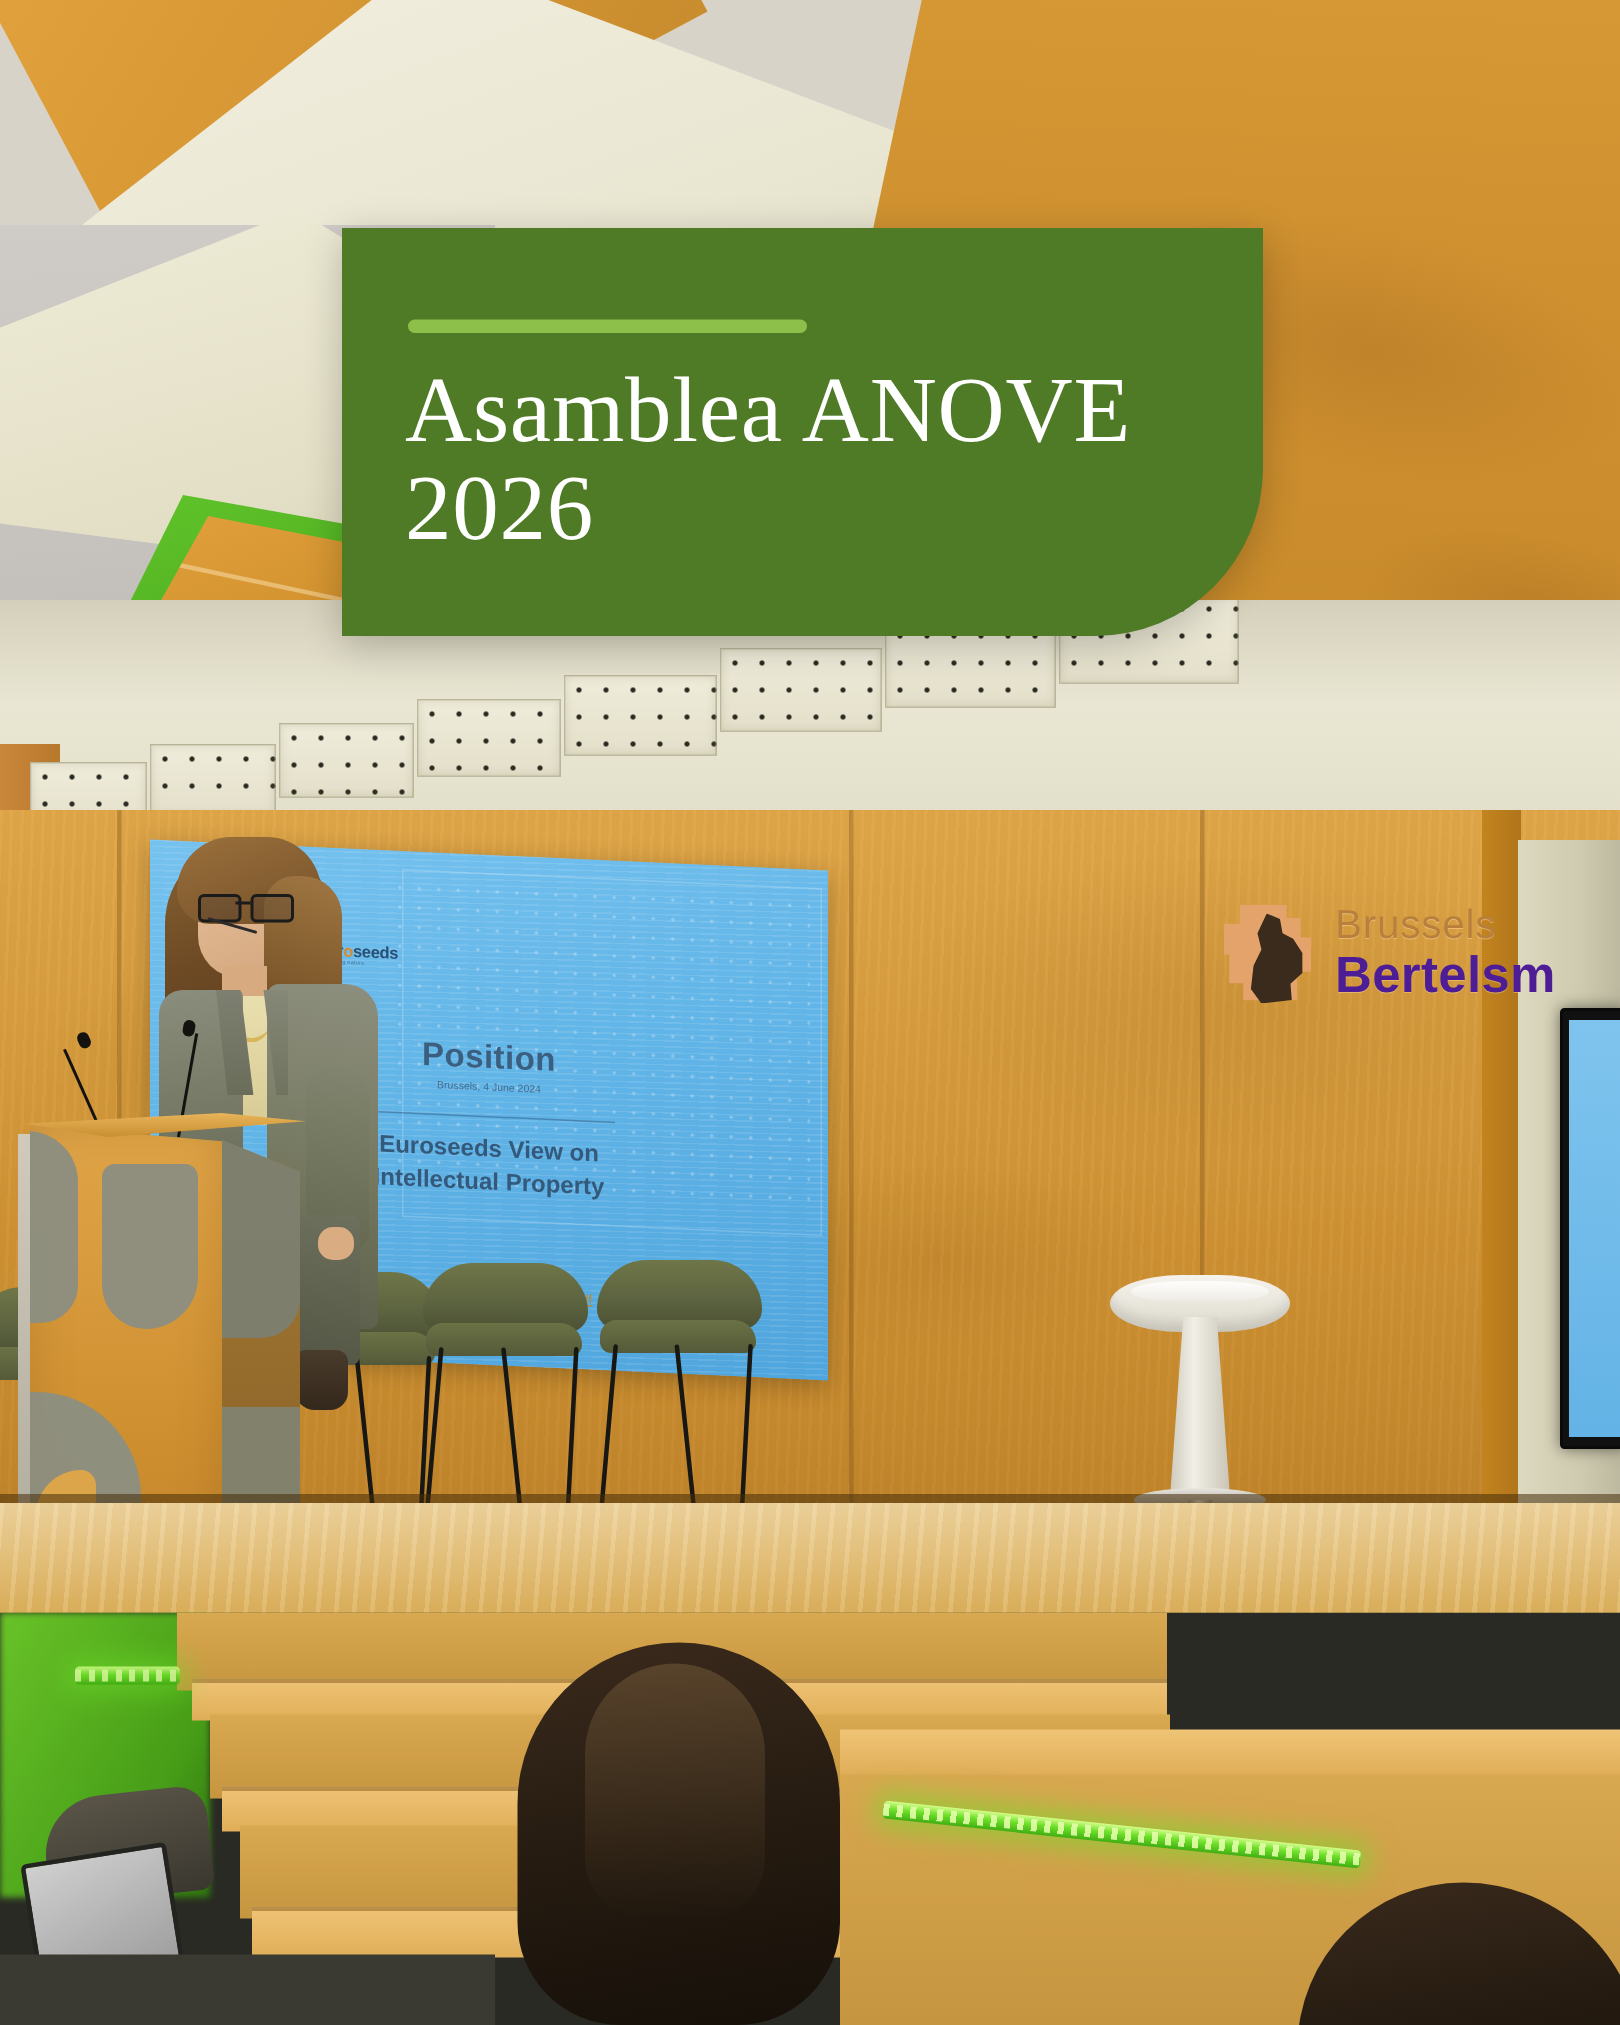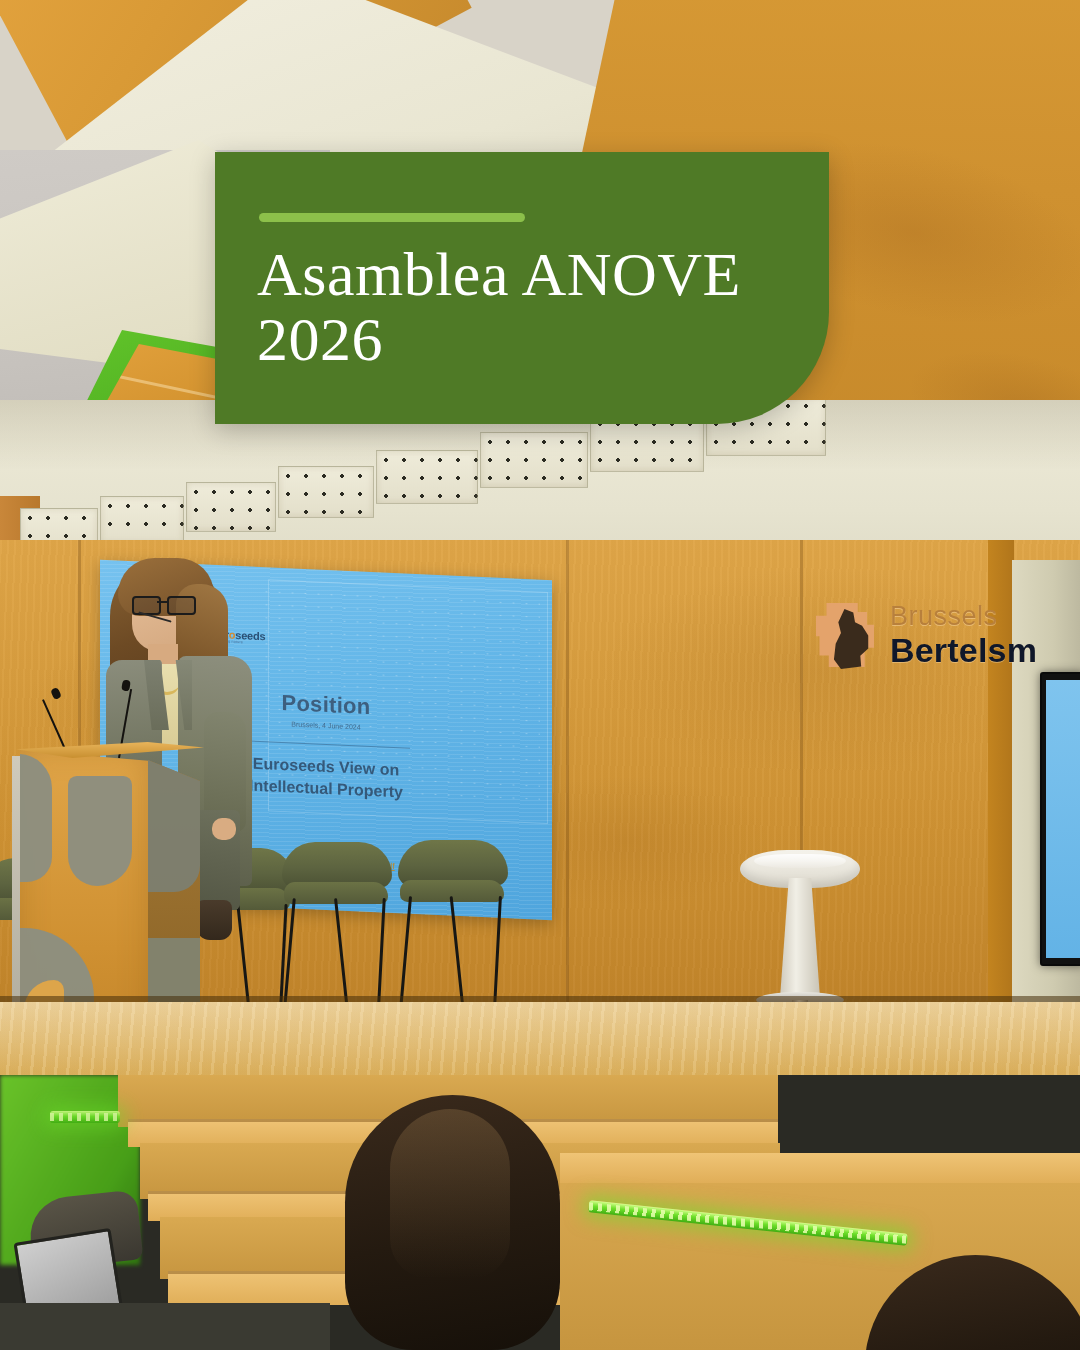--- a/index.html
+++ b/index.html
@@ -188,21 +188,21 @@
     background:#3a2b1c;
     clip-path:polygon(42% 0%,62% 6%,66% 22%,82% 28%,96% 44%,96% 66%,78% 78%,80% 96%,34% 100%,18% 84%,22% 58%,34% 40%,28% 22%);
   }
   .sign-top{
     position:absolute;left:80px;top:6px;
     font-family:"Liberation Sans",sans-serif;font-size:27px;color:#b8803c;letter-spacing:.5px;
     text-shadow:0 1px 0 rgba(255,225,180,.45);
   }
   .sign-bot{
     position:absolute;left:80px;top:36px;
-    font-family:"Liberation Sans",sans-serif;font-weight:700;font-size:34px;color:#0f172a;letter-spacing:.2px;
+    font-family:"Liberation Sans",sans-serif;font-weight:700;font-size:34px;color:#4c1d95;letter-spacing:.2px;
     text-shadow:0 1px 0 rgba(255,225,180,.40);
     white-space:nowrap;
   }
 
   
   .chair{position:absolute;}
   .chair .back{
     position:absolute;left:0;top:0;width:110px;height:46px;
     background:linear-gradient(180deg,#6f7648 0%,#5d6440 55%,#4b5134 100%);
     border-radius:46px 46px 18px 18px;
@@ -397,21 +397,21 @@
   }
   .knee{
     position:absolute;left:30px;top:120px;width:110px;height:70px;
     background:linear-gradient(170deg,#5b5648,#3a3730);border-radius:40px 20px 10px 10px;
     transform:rotate(-6deg);
   }
   .fg-carpet{position:absolute;left:0;top:228px;width:330px;height:60px;background:#3a3a32;}
 
   
   #titlecard{
-    left:215px;top:152px;width:614px;height:272px;
+    left:228px;top:152px;width:614px;height:272px;
     background:#4f7a26;
     border-radius:0 0 112px 0;
     box-shadow:0 6px 26px rgba(0,0,0,.22);
   }
   .accent-bar{
     position:absolute;left:44px;top:61px;width:266px;height:9px;
     background:#8cc04a;border-radius:6px;
   }
   .title-text{
     position:absolute;left:42px;top:90px;width:540px;

